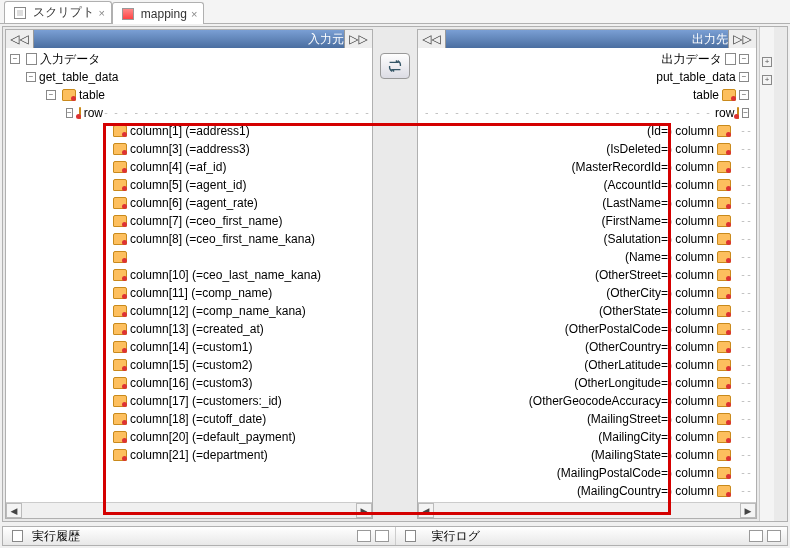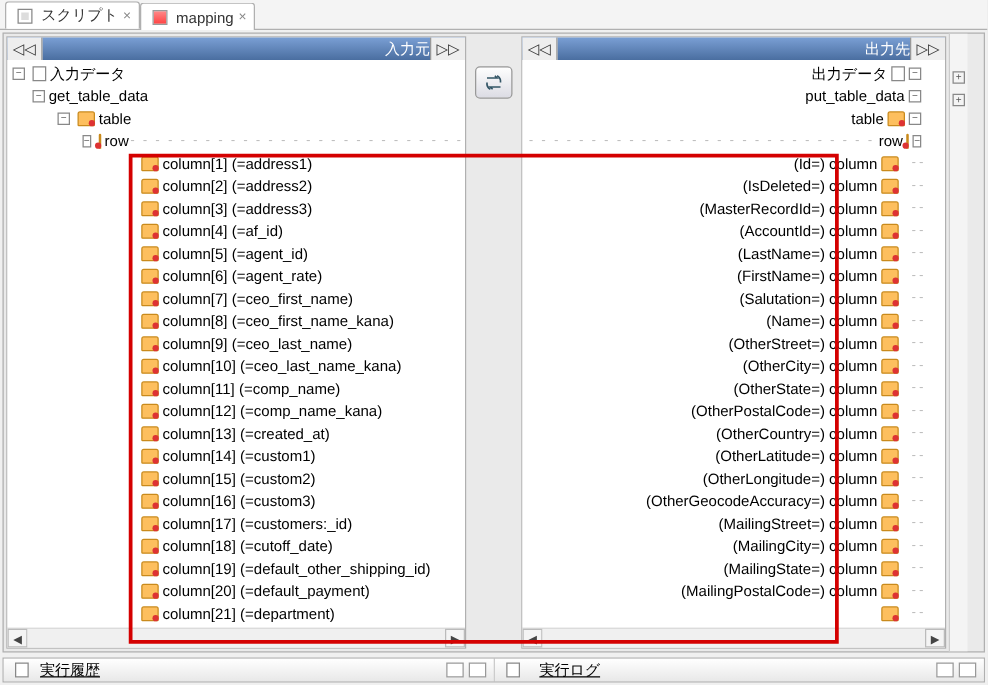--- a/index.html
+++ b/index.html
@@ -21,21 +21,21 @@
   .side { width: 15px; background: #f4f4f4; border-left: 1px solid #ccc; display:flex; flex-direction:column; align-items:center; padding-top:30px; gap:8px;}
   .side .plus { width:10px; height:10px; border:1px solid #888; font-size:8px; line-height:8px; text-align:center; color:#555;}
 
   .panel-header { display: flex; align-items: center; height: 18px; background: linear-gradient(#7a9fd4, #4a6ea0); color: #fff; font-size: 12px; }
   .panel-header .arrows { width: 28px; text-align: center; color: #333; background: #eee; height: 100%; line-height: 18px; border-right: 1px solid #999; }
   .panel-header .arrows.right { border-left: 1px solid #999; border-right: none; }
   .panel-header .title { flex: 1; text-align: right; font-weight: normal; }
 
   .tree { flex: 1; overflow: hidden; background: #fff; padding: 2px 0 2px 0; position: relative; }
   .node { white-space: nowrap; line-height: 18px; display: flex; align-items: center; height: 18px; }
-  .node.right { justify-content: flex-end; padding-right: 16px; }
+  .node.right { justify-content: flex-end; padding-right: 4px; }
   .indent0 { padding-left: 4px; }
   .indent1 { padding-left: 20px; }
   .indent2 { padding-left: 40px; }
   .indent3 { padding-left: 60px; }
   .indent4 { padding-left: 104px; }
 
   .toggler { display:inline-flex; width:10px; height:10px; border:1px solid #888; align-items:center; justify-content:center; font-size:8px; line-height:8px; color:#555; margin-right:3px; background:#fff;}
   .leaf-dash { color:#bbb; font-family:monospace; font-size:10px;}
 
   .icon-folder { width:14px; height:12px; display:inline-block; background:#fdbf5e; border:1px solid #c98a1c; border-radius:2px 2px 1px 1px; position:relative; margin:0 3px;}
@@ -50,21 +50,21 @@
 
   .hscroll { display:flex; height:16px; background:#eee; border-top:1px solid #ccc;}
   .hscroll .btn{width:16px;border:1px solid #bbb;display:flex;align-items:center;justify-content:center;font-size:9px;color:#444;background:#f4f4f4;}
   .hscroll .track{flex:1; background:#f0f0f0;}
 
   
   .highlight-box { position:absolute; border:3px solid #d40000; pointer-events:none; z-index:50;}
 
   
   .bottombar { display:flex; height:24px; border:1px solid #b0b0b0; margin:2px; }
-  .bottombar .pane { flex:1; display:flex; align-items:center; padding:0 6px; background:linear-gradient(#fff,#e8e8e8); border-right:1px solid #ccc; gap:6px;text-decoration:underline;}
+  .bottombar .pane { flex:1; display:flex; align-items:center; padding:0 6px; background:linear-gradient(#fff,#e8e8e8); border-right:1px solid #ccc; gap:6px;}
   .bottombar .pane:last-child{border-right:none;gap:13px;}
   .mini-icons { margin-left:auto; display:flex; gap:4px; }
   .mini-icon { width:14px; height:12px; border:1px solid #999; background:#fff; }
 
   .dashline-left { color:#bbb; font-family:monospace; letter-spacing:-1px; font-size:10px;}
 </style>
 </head>
 <body>
 
 <div class="app">
@@ -115,25 +115,20 @@
           </div>
 
         <div id="left-cols">
             <div class="node indent4">
               <span class="icon-folder red"></span>
               <span>column[1] (=address1)</span>
               <span class="leaf-dash"></span>
             </div>
             <div class="node indent4">
               <span class="icon-folder red"></span>
-              <span>column[2] (=address2)</span>
-              <span class="leaf-dash"></span>
-            </div>
-            <div class="node indent4">
-              <span class="icon-folder red"></span>
               <span>column[3] (=address3)</span>
               <span class="leaf-dash"></span>
             </div>
             <div class="node indent4">
               <span class="icon-folder red"></span>
               <span>column[4] (=af_id)</span>
               <span class="leaf-dash"></span>
             </div>
             <div class="node indent4">
               <span class="icon-folder red"></span>
@@ -150,21 +145,20 @@
               <span>column[7] (=ceo_first_name)</span>
               <span class="leaf-dash"></span>
             </div>
             <div class="node indent4">
               <span class="icon-folder red"></span>
               <span>column[8] (=ceo_first_name_kana)</span>
               <span class="leaf-dash"></span>
             </div>
             <div class="node indent4">
               <span class="icon-folder red"></span>
-              <span>column[9] (=ceo_last_name)</span>
               <span class="leaf-dash"></span>
             </div>
             <div class="node indent4">
               <span class="icon-folder red"></span>
               <span>column[10] (=ceo_last_name_kana)</span>
               <span class="leaf-dash"></span>
             </div>
             <div class="node indent4">
               <span class="icon-folder red"></span>
               <span>column[11] (=comp_name)</span>
@@ -196,25 +190,20 @@
               <span class="leaf-dash"></span>
             </div>
             <div class="node indent4">
               <span class="icon-folder red"></span>
               <span>column[17] (=customers:_id)</span>
               <span class="leaf-dash"></span>
             </div>
             <div class="node indent4">
               <span class="icon-folder red"></span>
               <span>column[18] (=cutoff_date)</span>
-              <span class="leaf-dash"></span>
-            </div>
-            <div class="node indent4">
-              <span class="icon-folder red"></span>
-              <span>column[19] (=default_other_shipping_id)</span>
               <span class="leaf-dash"></span>
             </div>
             <div class="node indent4">
               <span class="icon-folder red"></span>
               <span>column[20] (=default_payment)</span>
               <span class="leaf-dash"></span>
             </div>
             <div class="node indent4">
               <span class="icon-folder red"></span>
               <span>column[21] (=department)</span>
@@ -357,20 +346,21 @@
               <span>(MailingState=) column </span>
               <span class="icon-folder red"></span>
               <span class="leaf-dash">&nbsp;--</span>
             </div>
             <div class="node right">
               <span>(MailingPostalCode=) column </span>
               <span class="icon-folder red"></span>
               <span class="leaf-dash">&nbsp;--</span>
             </div>
             <div class="node right">
+              <span>(MailingCountry=) column </span>
               <span class="icon-folder red"></span>
               <span class="leaf-dash">&nbsp;--</span>
             </div>
           </div>
       </div>
       <div class="hscroll">
           <div class="btn">◀</div>
           <div class="track"></div>
           <div class="btn">▶</div>
         </div>

